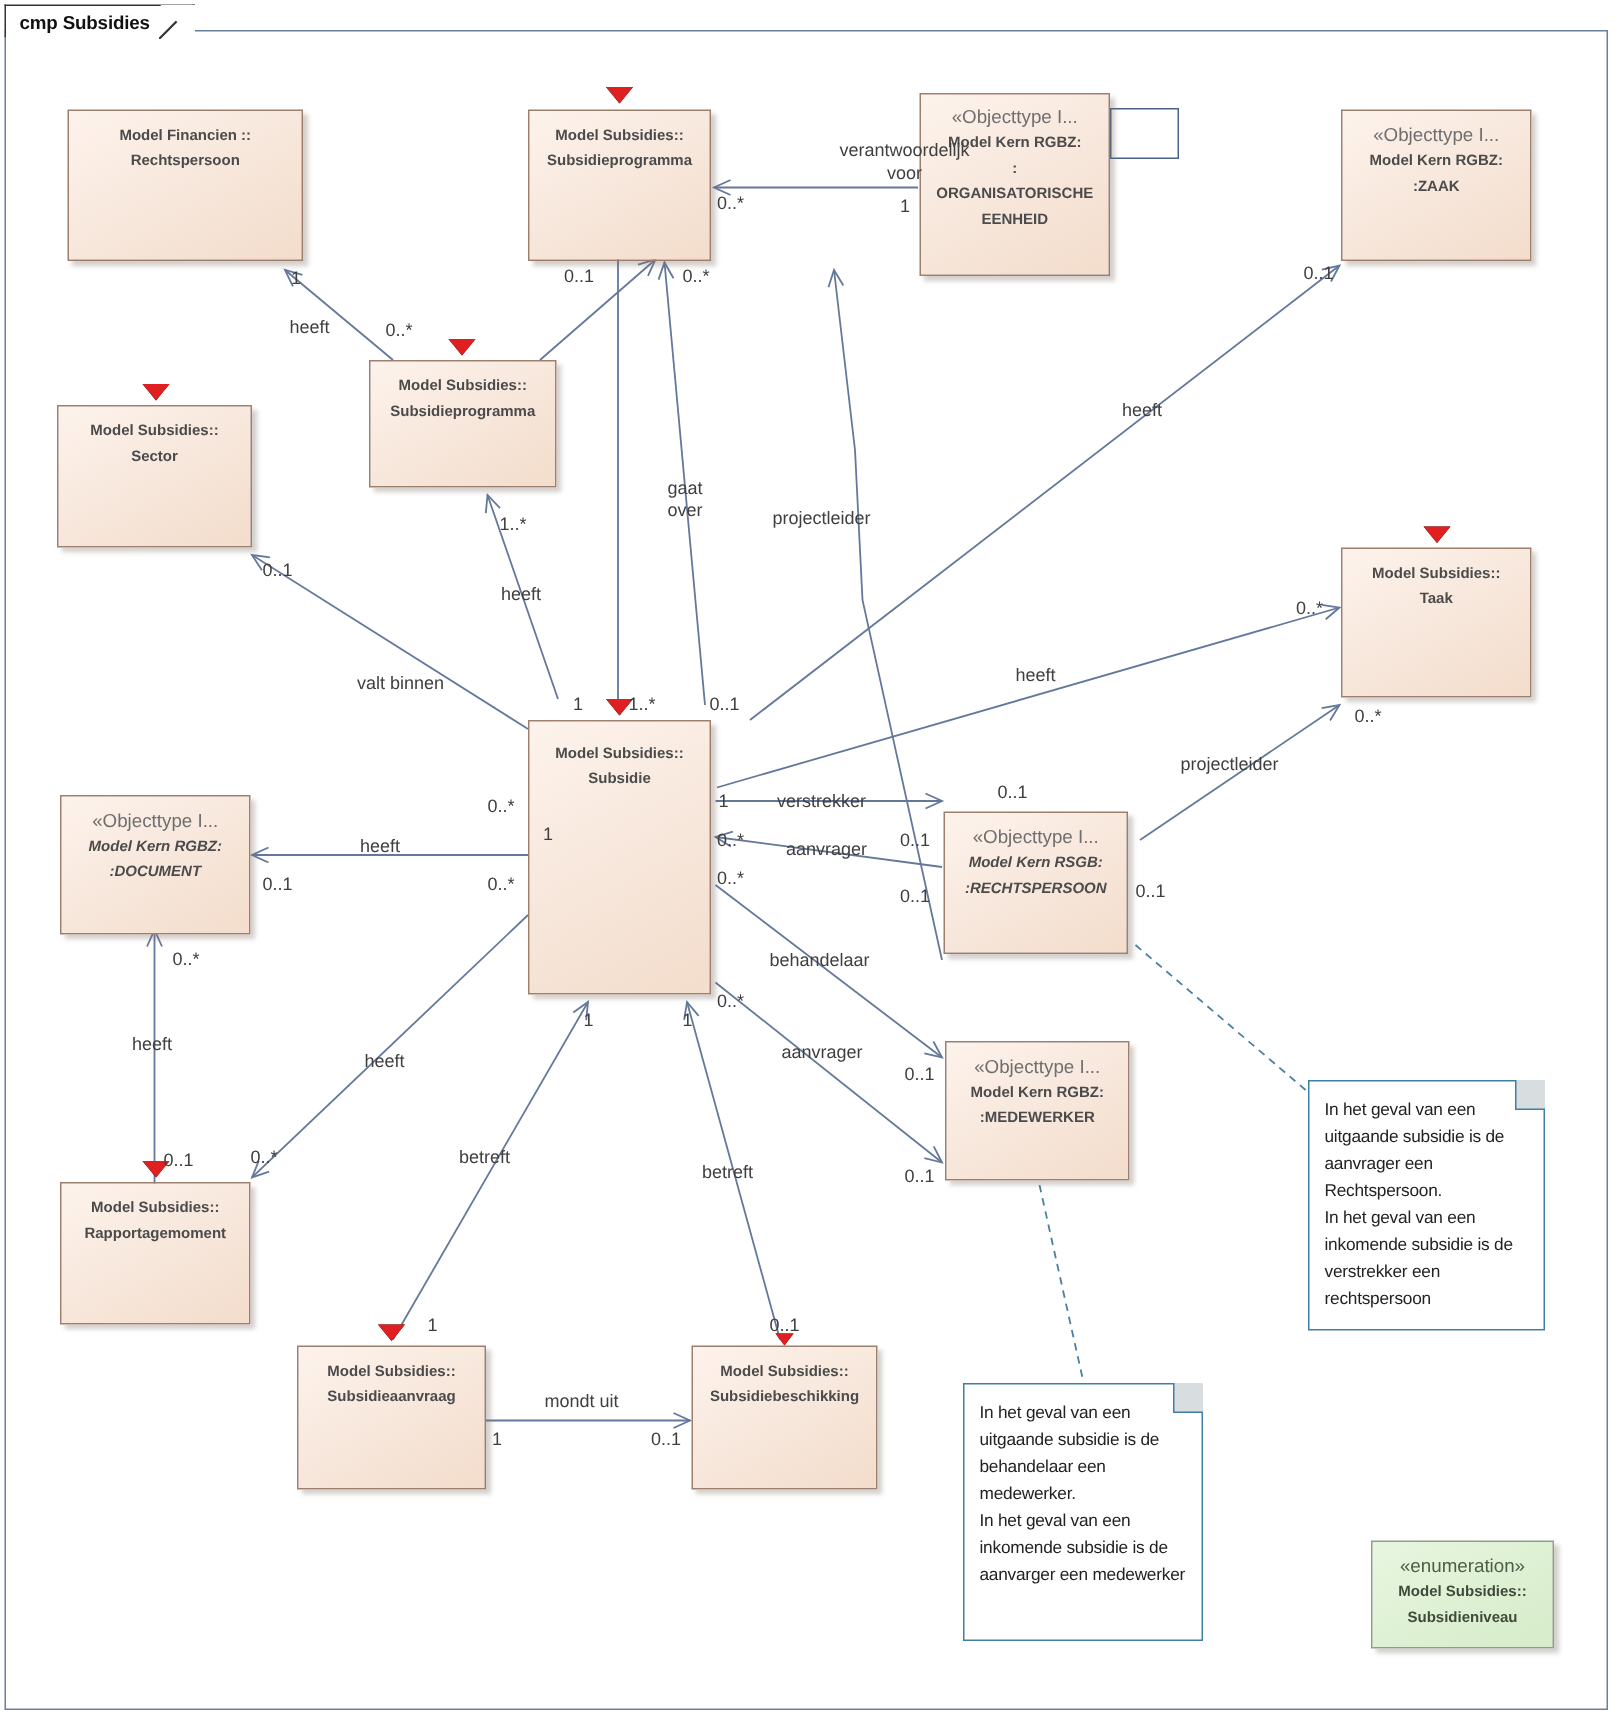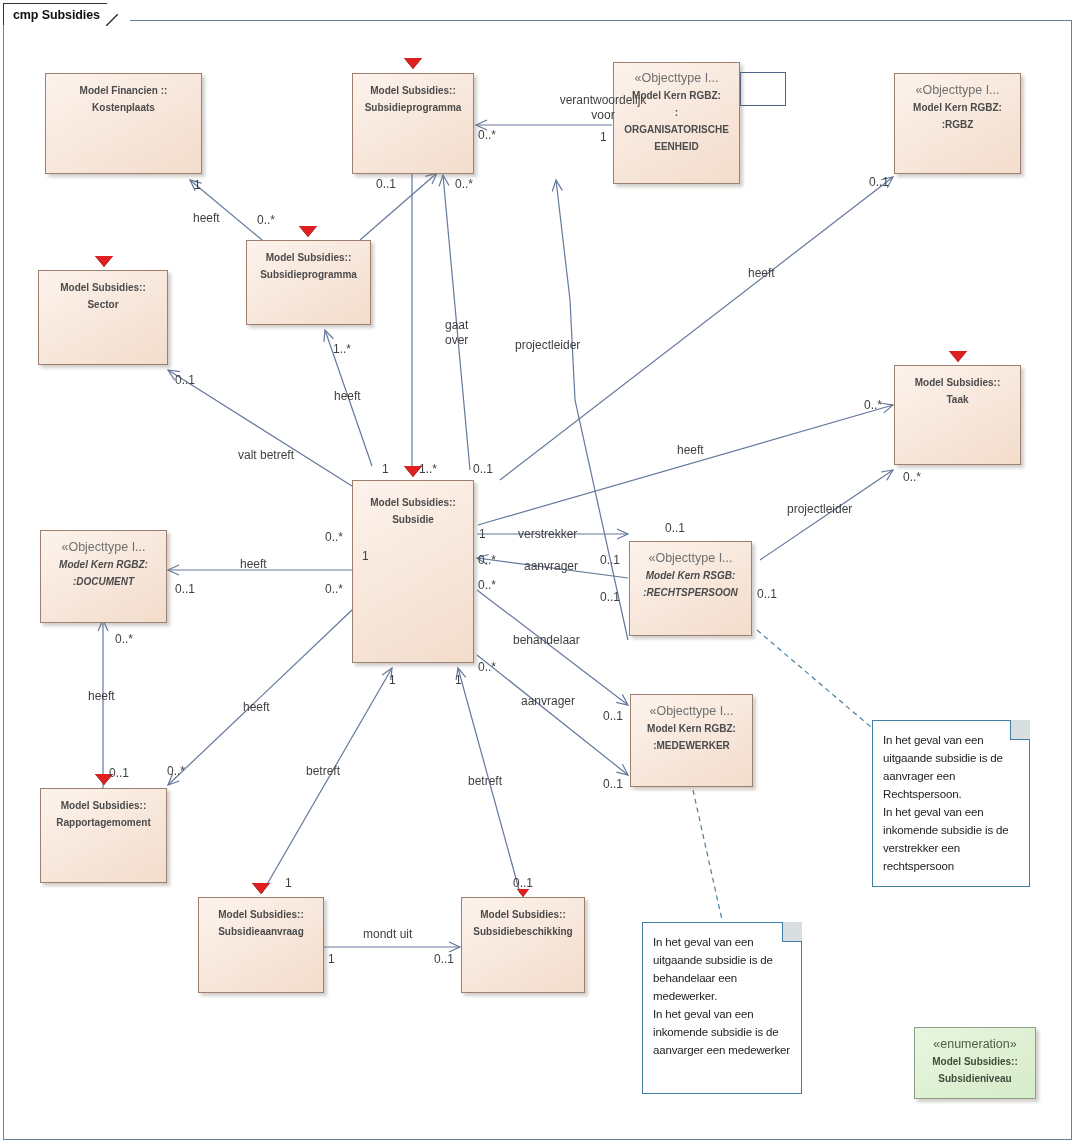--- a/index.html
+++ b/index.html
@@ -101,42 +101,42 @@
     </g>
     <g stroke="#4a7fa0" stroke-width="1.2" fill="none" stroke-dasharray="5,4">
 
       <path d="M757,630 L872,728"></path>
       <path d="M693,790 L722,920"></path>
     </g>
   </svg>
 
   <div class="node" style="left:45px;top:73px;width:157px;height:101px;">
     <div class="ln">Model Financien ::</div>
-    <div class="ln">Kostenplaats</div>
+    <div class="ln">Rechtspersoon</div>
   </div>
 
   <div class="node" style="left:352px;top:73px;width:122px;height:101px;">
     <div class="ln">Model Subsidies::</div>
     <div class="ln">Subsidieprogramma</div>
   </div>
   <div class="marker" style="left:404px;top:58px;"></div>
 
   <div class="orgextra" style="left:740px;top:72px;width:46px;height:34px;"></div>
   <div class="node" style="left:613px;top:62px;width:127px;height:122px;padding-top:7px;">
     <div class="stereo">«Objecttype I...</div>
     <div class="ln">Model Kern RGBZ:</div>
     <div class="ln">:</div>
     <div class="ln">ORGANISATORISCHE</div>
     <div class="ln">EENHEID</div>
   </div>
 
   <div class="node" style="left:894px;top:73px;width:127px;height:101px;">
     <div class="stereo">«Objecttype I...</div>
     <div class="ln">Model Kern RGBZ:</div>
-    <div class="ln">:RGBZ</div>
+    <div class="ln">:ZAAK</div>
   </div>
 
   <div class="node" style="left:38px;top:270px;width:130px;height:95px;">
     <div class="ln">Model Subsidies::</div>
     <div class="ln">Sector</div>
   </div>
   <div class="marker" style="left:95px;top:256px;"></div>
 
   <div class="node" style="left:246px;top:240px;width:125px;height:85px;">
     <div class="ln">Model Subsidies::</div>
@@ -211,21 +211,21 @@
   </div>
 
   <div class="lbl" style="left:558px;top:93px;text-align:center;width:90px;">verantwoordelijk
 voor</div>
   <div class="lbl" style="left:193px;top:211px;">heeft</div>
   <div class="lbl" style="left:748px;top:266px;">heeft</div>
   <div class="lbl" style="left:445px;top:318px;">gaat
 over</div>
   <div class="lbl" style="left:515px;top:338px;">projectleider</div>
   <div class="lbl" style="left:334px;top:389px;">heeft</div>
-  <div class="lbl" style="left:238px;top:448px;">valt betreft</div>
+  <div class="lbl" style="left:238px;top:448px;">valt binnen</div>
   <div class="lbl" style="left:677px;top:443px;">heeft</div>
   <div class="lbl" style="left:787px;top:502px;">projectleider</div>
   <div class="lbl" style="left:518px;top:527px;">verstrekker</div>
   <div class="lbl" style="left:524px;top:559px;">aanvrager</div>
   <div class="lbl" style="left:240px;top:557px;">heeft</div>
   <div class="lbl" style="left:513px;top:633px;">behandelaar</div>
   <div class="lbl" style="left:521px;top:694px;">aanvrager</div>
   <div class="lbl" style="left:243px;top:700px;">heeft</div>
   <div class="lbl" style="left:88px;top:689px;">heeft</div>
   <div class="lbl" style="left:306px;top:764px;">betreft</div>

